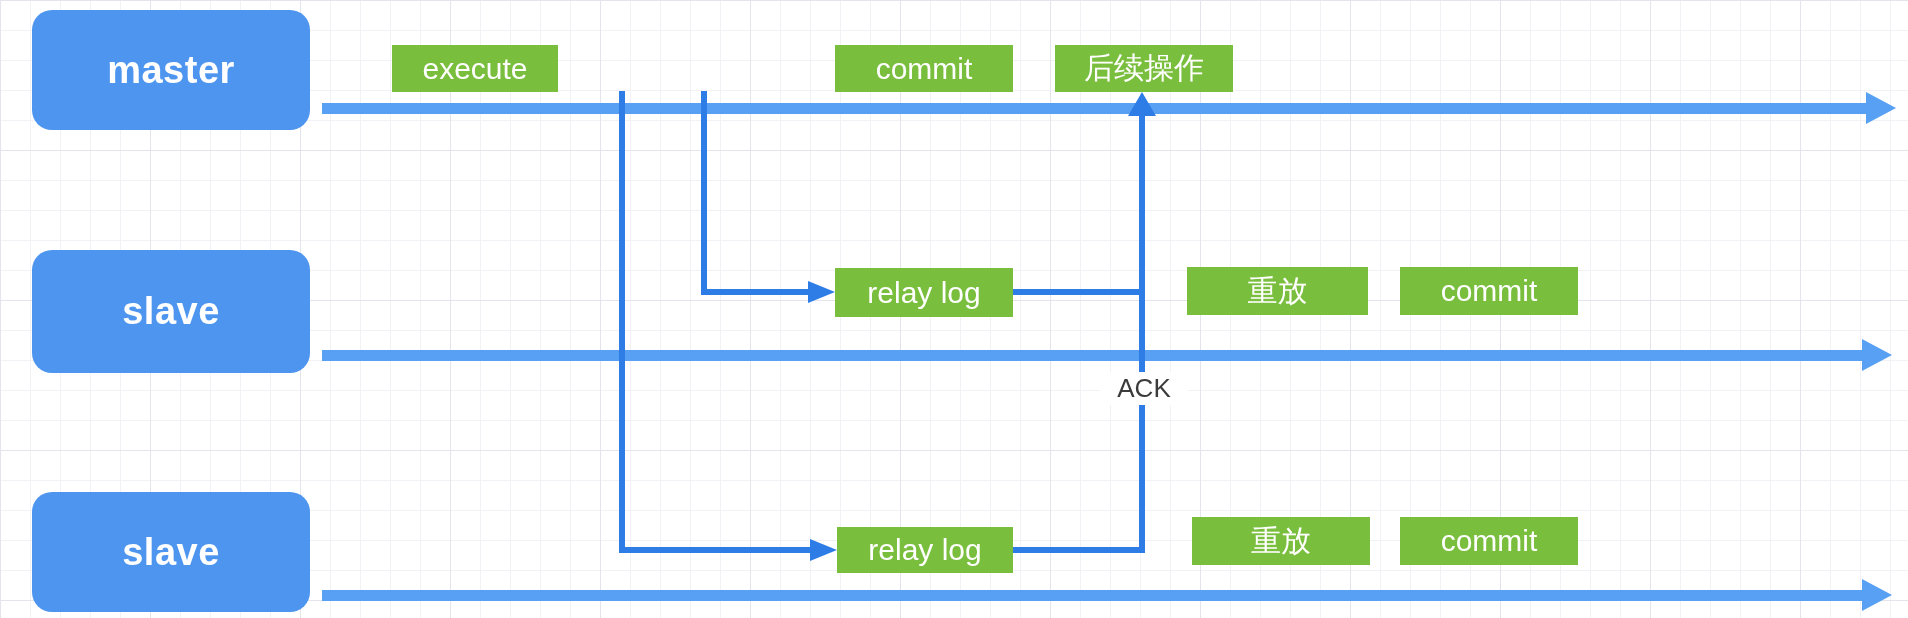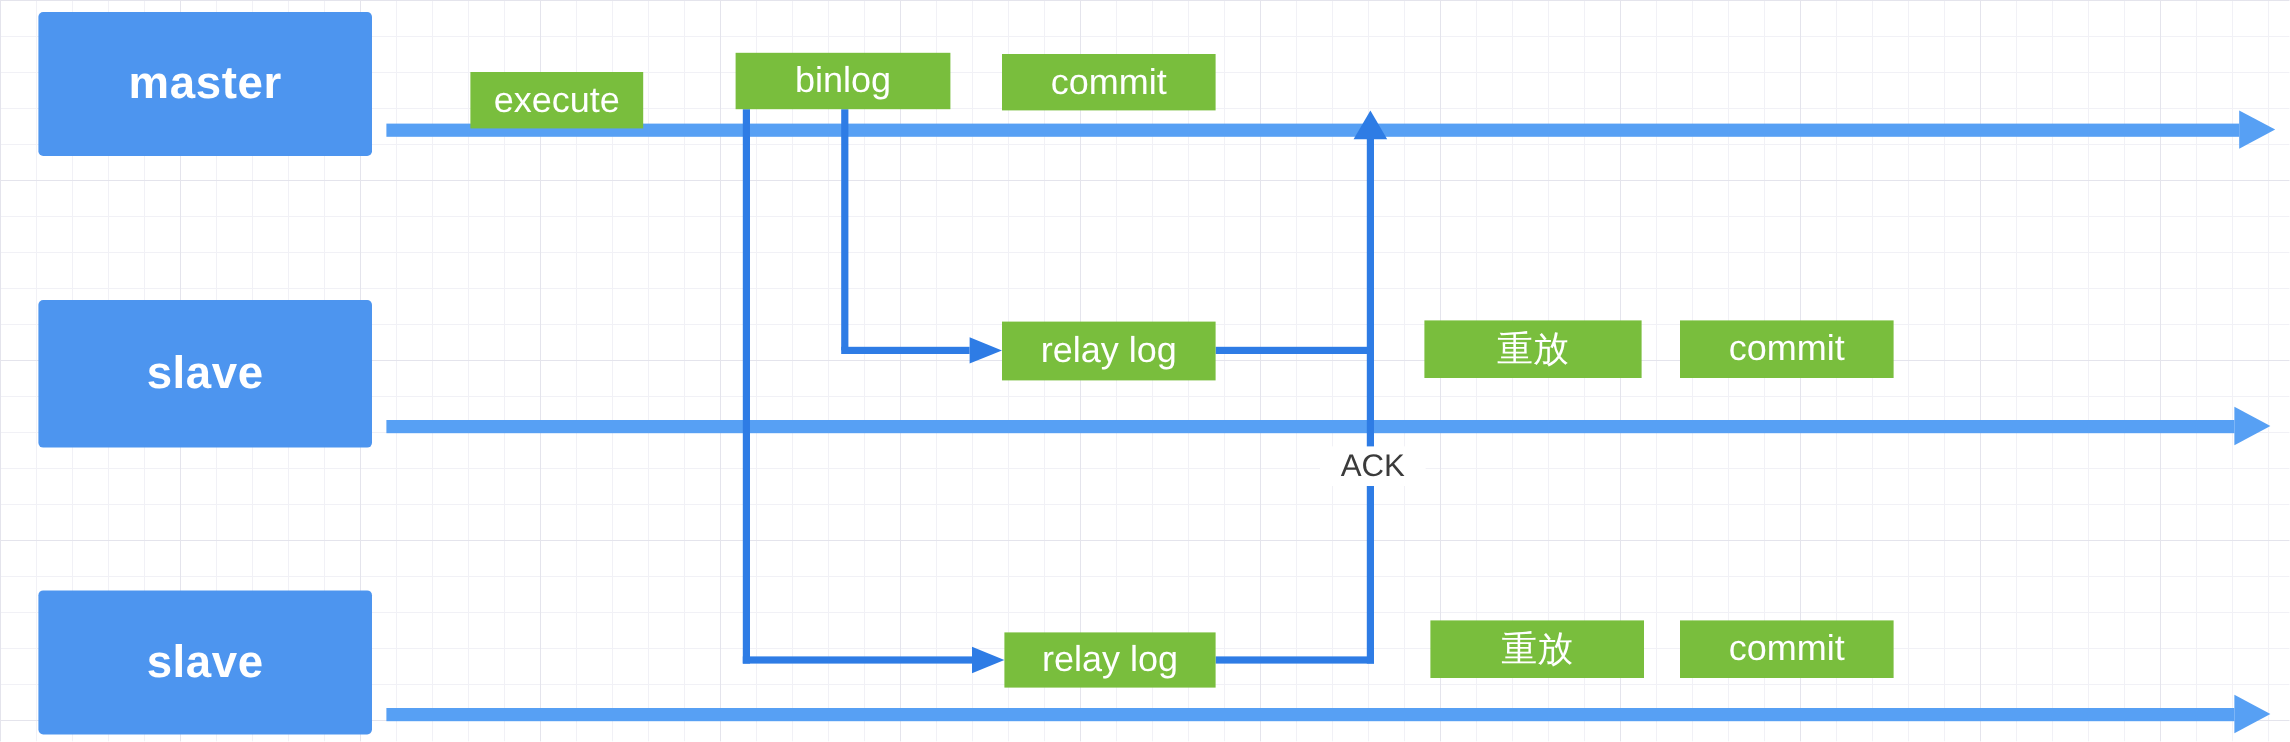--- a/index.html
+++ b/index.html
@@ -8,21 +8,21 @@
     font-family:"Liberation Sans","DejaVu Sans",sans-serif;
     background-color:#ffffff;
     background-image:
       linear-gradient(to right,#e4e4ec 1px,transparent 1px),
       linear-gradient(to bottom,#e4e4ec 1px,transparent 1px),
       linear-gradient(to right,#f1f1f6 1px,transparent 1px),
       linear-gradient(to bottom,#f1f1f6 1px,transparent 1px);
     background-size:150px 150px,150px 150px,30px 30px,30px 30px;
   }
   .actor{
-    position:absolute;background:#4d95ef;border-radius:4px;
+    position:absolute;background:#4d95ef;border-radius:20px;
     display:flex;align-items:center;justify-content:center;
     color:#ffffff;font-size:38px;font-weight:600;z-index:3;
     letter-spacing:.5px;
   }
   .step{
     position:absolute;background:#79be3d;
     display:flex;align-items:center;justify-content:center;
     color:#ffffff;font-size:30px;font-weight:500;z-index:3;
   }
   .tline{position:absolute;height:11px;background:#57a0f4;z-index:1;}
@@ -78,28 +78,28 @@
   <div class="actor" style="left:32px;top:10px;width:278px;height:120px">
     <span>master</span>
   </div>
   <div class="actor" style="left:32px;top:250px;width:278px;height:123px">
     <span>slave</span>
   </div>
   <div class="actor" style="left:32px;top:492px;width:278px;height:120px">
     <span>slave</span>
   </div>
 
-  <div class="step" style="left:392px;top:60px;width:144px;height:47px">
+  <div class="step" style="left:392px;top:45px;width:166px;height:47px">
     <span>execute</span>
-  </div>
-  <div class="step" style="left:613px;top:44px;width:179px;height:47px">
-    <span>binlog</span>
   </div>
   <div class="step" style="left:835px;top:45px;width:178px;height:47px">
     <span>commit</span>
+  </div>
+  <div class="step" style="left:1055px;top:45px;width:178px;height:47px">
+    <span>后续操作</span>
   </div>
 
   <div class="step" style="left:835px;top:268px;width:178px;height:49px">
     <span>relay log</span>
   </div>
   <div class="step" style="left:1187px;top:267px;width:181px;height:48px">
     <span>重放</span>
   </div>
   <div class="step" style="left:1400px;top:267px;width:178px;height:48px">
     <span>commit</span>

